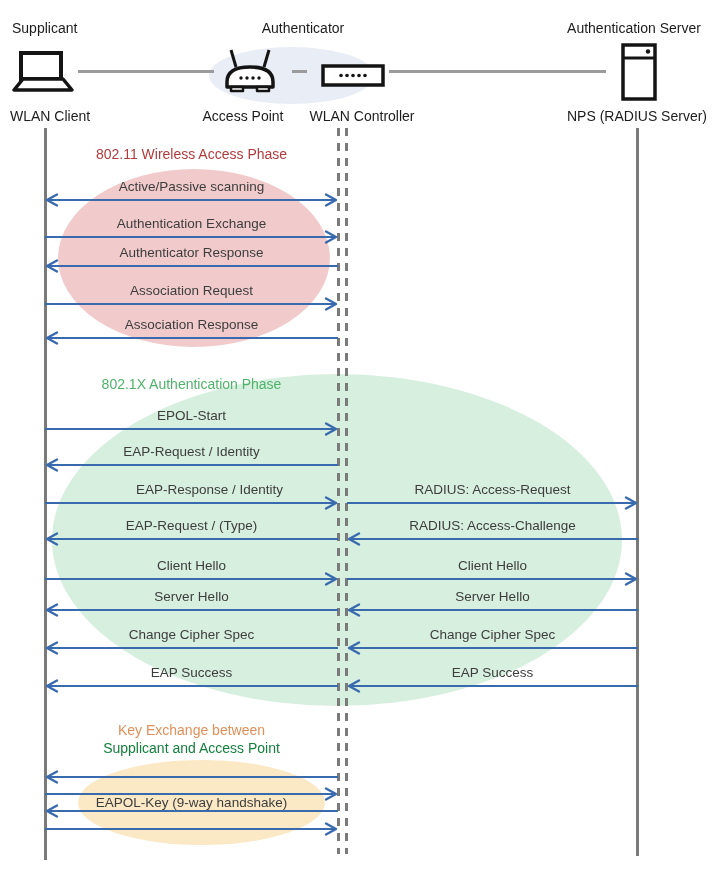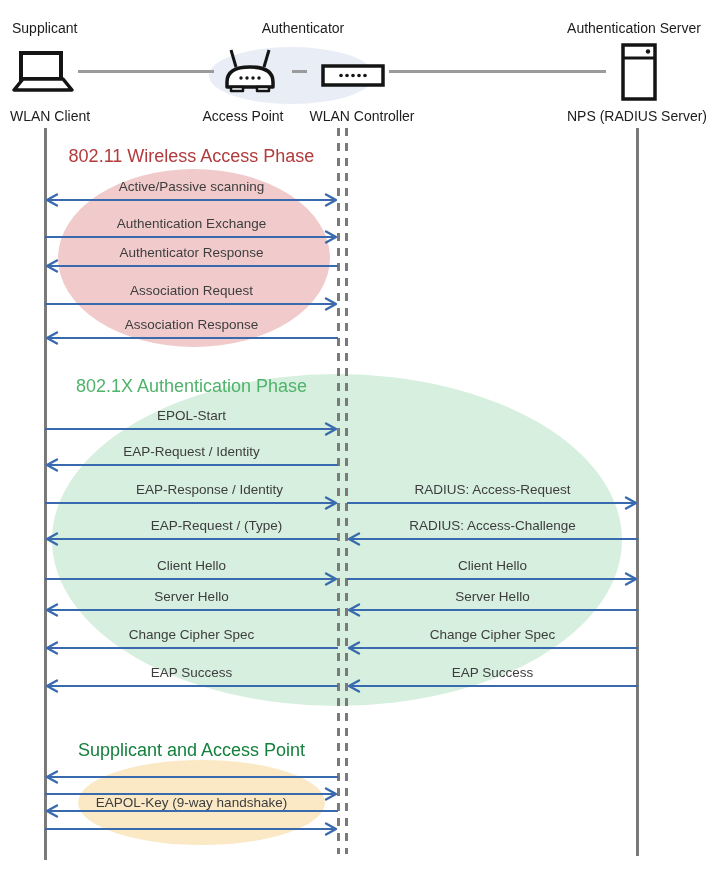--- a/index.html
+++ b/index.html
@@ -14,21 +14,21 @@
     background:repeating-linear-gradient(to bottom,#7a7a7a 0 8px,transparent 8px 15px);
   }
   .role-label{
     position:absolute;font-size:14px;color:#1c1c1c;z-index:4;white-space:nowrap;
   }
   .device-label{
     position:absolute;top:108px;height:17px;line-height:17px;font-size:14px;
     color:#1c1c1c;z-index:4;white-space:nowrap;text-align:center;
   }
   .phase-title{
-    position:absolute;left:45px;width:293px;text-align:center;font-size:18px;
+    position:absolute;left:45px;width:293px;text-align:center;font-size:14px;
     z-index:4;white-space:nowrap;
   }
   .msg-label{
     position:absolute;height:16px;line-height:16px;font-size:13.5px;color:#3d3d3d;
     text-align:center;z-index:4;white-space:nowrap;
   }
   .arrow-wrap{position:absolute;height:16px;z-index:3;}
   .icon{position:absolute;z-index:3;}
 </style>
 </head>
@@ -86,20 +86,21 @@
   <div class="device-label" style="left:302px;width:120px;">WLAN Controller</div>
   <div class="device-label" style="left:557px;width:160px;">NPS (RADIUS Server)</div>
 
   <div class="lifeline" id="ll-sup" style="left: 44px; top: 128px; height: 732px; background: rgb(122, 122, 122);"></div>
   <div class="lifeline dashed" style="left:337px;top:128px;height:726px;"></div>
   <div class="lifeline dashed" style="left:345px;top:128px;height:726px;"></div>
   <div class="lifeline" id="ll-srv" style="left: 636px; top: 128px; height: 728px; background: rgb(122, 122, 122);"></div>
 
   <div class="phase-title" style="top: 146px; color: rgb(178, 59, 61);">802.11 Wireless Access Phase</div>
   <div class="phase-title" style="top: 376px; color: rgb(79, 179, 107);">802.1X Authentication Phase</div>
+  <div class="phase-title" style="top: 722px; color: rgb(224, 144, 90);">Key Exchange between</div>
   <div class="phase-title" style="top: 740px; color: #15803d;">Supplicant and Access Point</div>
 
   <div id="rows">
       <div class="arrow-wrap" style="left: 45px; top: 192px; width: 293px;"><svg width="293" height="16" viewBox="0 0 293 16">
           <line x1="3" y1="8" x2="290" y2="8" stroke="#3a6aae" stroke-width="2.2"></line>
           <polyline points="281,2.5 291,8 281,13.5" fill="none" stroke="#3a6aae" stroke-width="2.4" stroke-linecap="round" stroke-linejoin="round"></polyline>
           <polyline points="12,2.5 2,8 12,13.5" fill="none" stroke="#3a6aae" stroke-width="2.4" stroke-linecap="round" stroke-linejoin="round"></polyline>
         </svg></div>
       <div class="msg-label" style="left: 45px; width: 293px; top: 179px; color: rgb(61, 61, 61);">Active/Passive scanning</div>
       <div class="arrow-wrap" style="left: 45px; top: 229px; width: 293px;"><svg width="293" height="16" viewBox="0 0 293 16">
@@ -139,21 +140,21 @@
       <div class="msg-label" style="left: 63px; width: 293px; top: 482px; color: rgb(61, 61, 61);">EAP-Response / Identity</div>
       <div class="arrow-wrap" style="left: 347px; top: 495px; width: 291px;"><svg width="291" height="16" viewBox="0 0 291 16">
           <line x1="0" y1="8" x2="288" y2="8" stroke="#3a6aae" stroke-width="2.2"></line>
           <polyline points="279,2.5 289,8 279,13.5" fill="none" stroke="#3a6aae" stroke-width="2.4" stroke-linecap="round" stroke-linejoin="round"></polyline>
         </svg></div>
       <div class="msg-label" style="left: 347px; width: 291px; top: 482px; color: rgb(61, 61, 61);">RADIUS: Access-Request</div>
       <div class="arrow-wrap" style="left: 45px; top: 531px; width: 293px;"><svg width="293" height="16" viewBox="0 0 293 16">
           <line x1="3" y1="8" x2="293" y2="8" stroke="#3a6aae" stroke-width="2.2"></line>
           <polyline points="12,2.5 2,8 12,13.5" fill="none" stroke="#3a6aae" stroke-width="2.4" stroke-linecap="round" stroke-linejoin="round"></polyline>
         </svg></div>
-      <div class="msg-label" style="left: 45px; width: 293px; top: 518px; color: rgb(61, 61, 61); margin-left: 25px;">EAP-Request / (Type)</div>
+      <div class="msg-label" style="left: 45px; width: 293px; top: 518px; color: rgb(61, 61, 61);">EAP-Request / (Type)</div>
       <div class="arrow-wrap" style="left: 347px; top: 531px; width: 291px;"><svg width="291" height="16" viewBox="0 0 291 16">
           <line x1="3" y1="8" x2="291" y2="8" stroke="#3a6aae" stroke-width="2.2"></line>
           <polyline points="12,2.5 2,8 12,13.5" fill="none" stroke="#3a6aae" stroke-width="2.4" stroke-linecap="round" stroke-linejoin="round"></polyline>
         </svg></div>
       <div class="msg-label" style="left: 347px; width: 291px; top: 518px; color: rgb(61, 61, 61);">RADIUS: Access-Challenge</div>
       <div class="arrow-wrap" style="left: 45px; top: 571px; width: 293px;"><svg width="293" height="16" viewBox="0 0 293 16">
           <line x1="0" y1="8" x2="290" y2="8" stroke="#3a6aae" stroke-width="2.2"></line>
           <polyline points="281,2.5 291,8 281,13.5" fill="none" stroke="#3a6aae" stroke-width="2.4" stroke-linecap="round" stroke-linejoin="round"></polyline>
         </svg></div>
       <div class="msg-label" style="left: 45px; width: 293px; top: 558px; color: rgb(61, 61, 61);">Client Hello</div>

